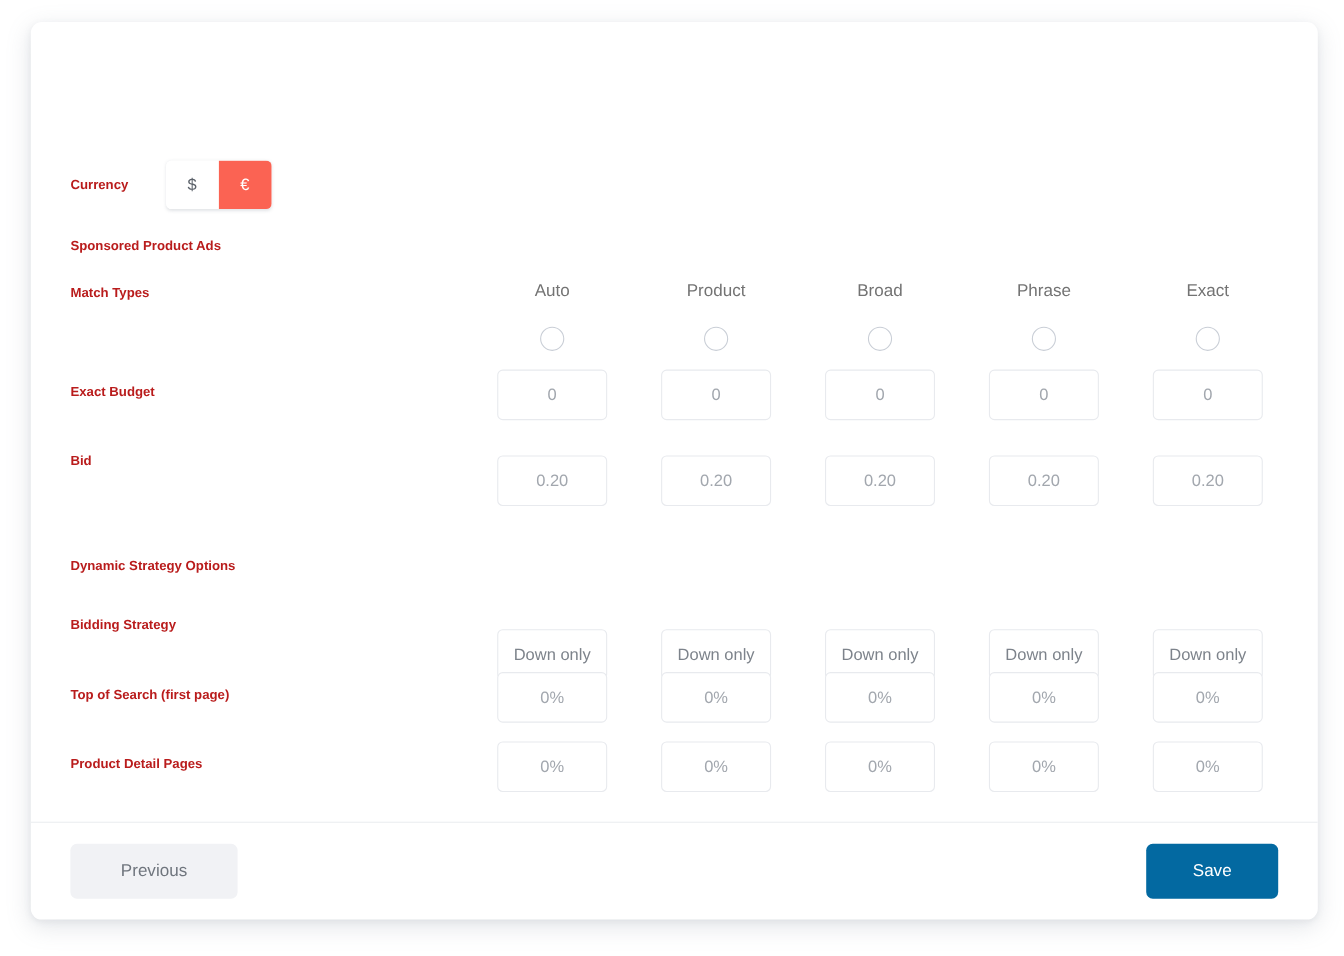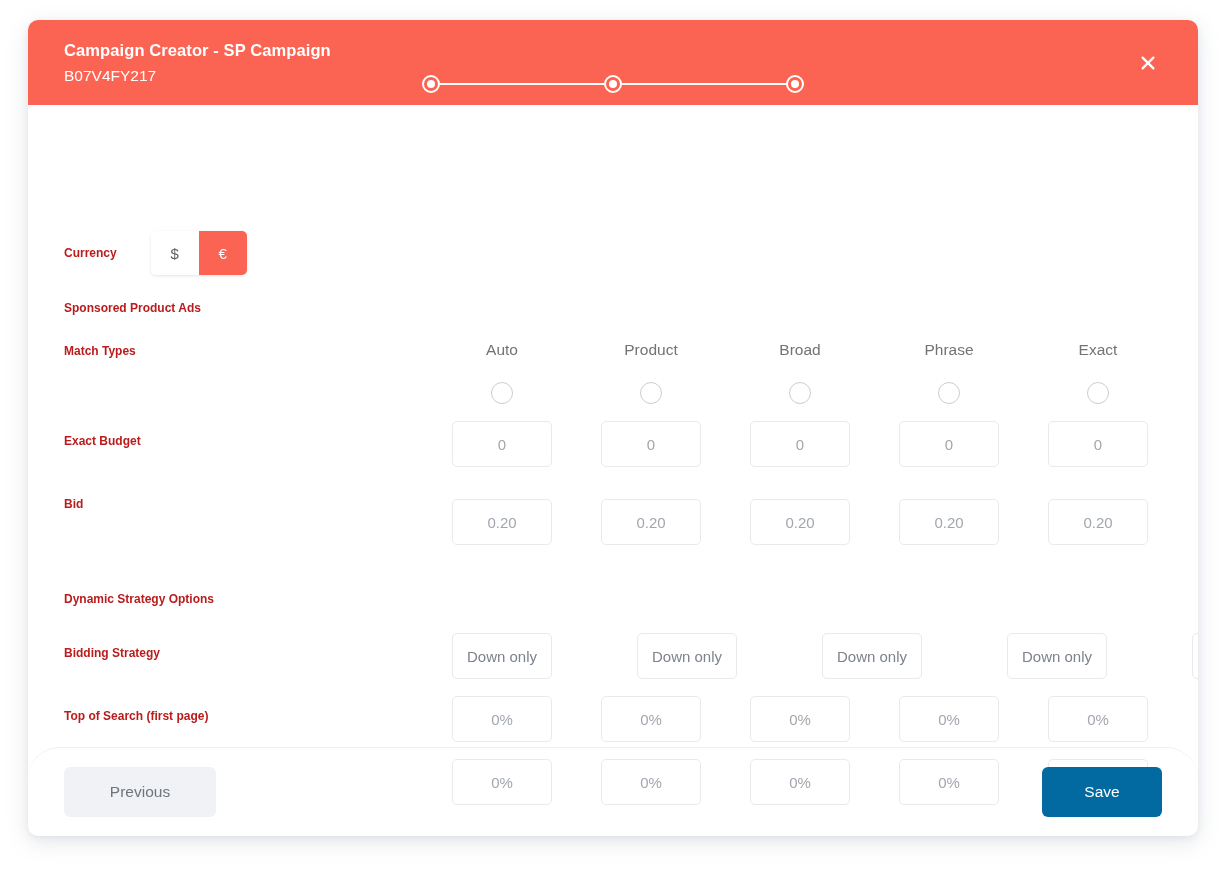--- a/index.html
+++ b/index.html
@@ -210,35 +210,34 @@
     font-size: 15px;
     color: #a2a7ae;
     box-sizing: border-box;
     cursor: text;
     user-select: none;
   }
   .cell-input.select-like { color: #7d838b; }
 
   .cols-daily    { top: 316px; }
   .cols-bid      { top: 394px; }
-  .cols-strategy { top: 528px; gap: 36px; }
+  .cols-strategy { top: 552px; }
   .cols-tos      { top: 591px; }
   .cols-pdp      { top: 654px; }
 
   
   .modal-footer {
     flex: 0 0 auto;
     height: 89px;
     border-top: 1px solid #eceef1;
     position: relative;
     display: flex;
     align-items: center;
     padding: 0 36px;
     box-sizing: border-box;
-    border-radius: 32px;
   }
   .btn-previous {
     width: 152px;
     height: 50px;
     border-radius: 6px;
     background: #f1f2f5;
     color: #6f757d;
     border: none;
     font-size: 15.5px;
     font-family: "Liberation Sans", sans-serif;
@@ -262,40 +261,20 @@
     display: flex;
     align-items: center;
     justify-content: center;
   }
 </style>
 </head>
 <body>
 
 <div class="modal">
 
-  <div class="modal-header">
-    <div class="header-titles">
-      <div class="header-title">Campaign Creator - SP Campaign</div>
-      <div class="header-subtitle">B07V4FY217</div>
-    </div>
-
-    <div class="stepper">
-      <div class="step-dot"></div>
-      <div class="step-line"></div>
-      <div class="step-dot"></div>
-      <div class="step-line"></div>
-      <div class="step-dot"></div>
-    </div>
-
-    <div class="close-btn">
-      <svg width="20" height="20" viewBox="0 0 20 20" aria-hidden="true">
-        <path d="M4.6 4.6 L15.4 15.4 M15.4 4.6 L4.6 15.4" stroke="#ffffff" stroke-width="2.3" stroke-linecap="round"></path>
-      </svg>
-    </div>
-  </div>
 
   <div class="modal-body">
 
     <div class="row-abs currency-row">
       <div class="label-strong currency-label">Currency</div>
       <div class="currency-toggle">
         <div class="cur-opt inactive">$</div>
         <div class="cur-opt active">€</div>
       </div>
     </div>

